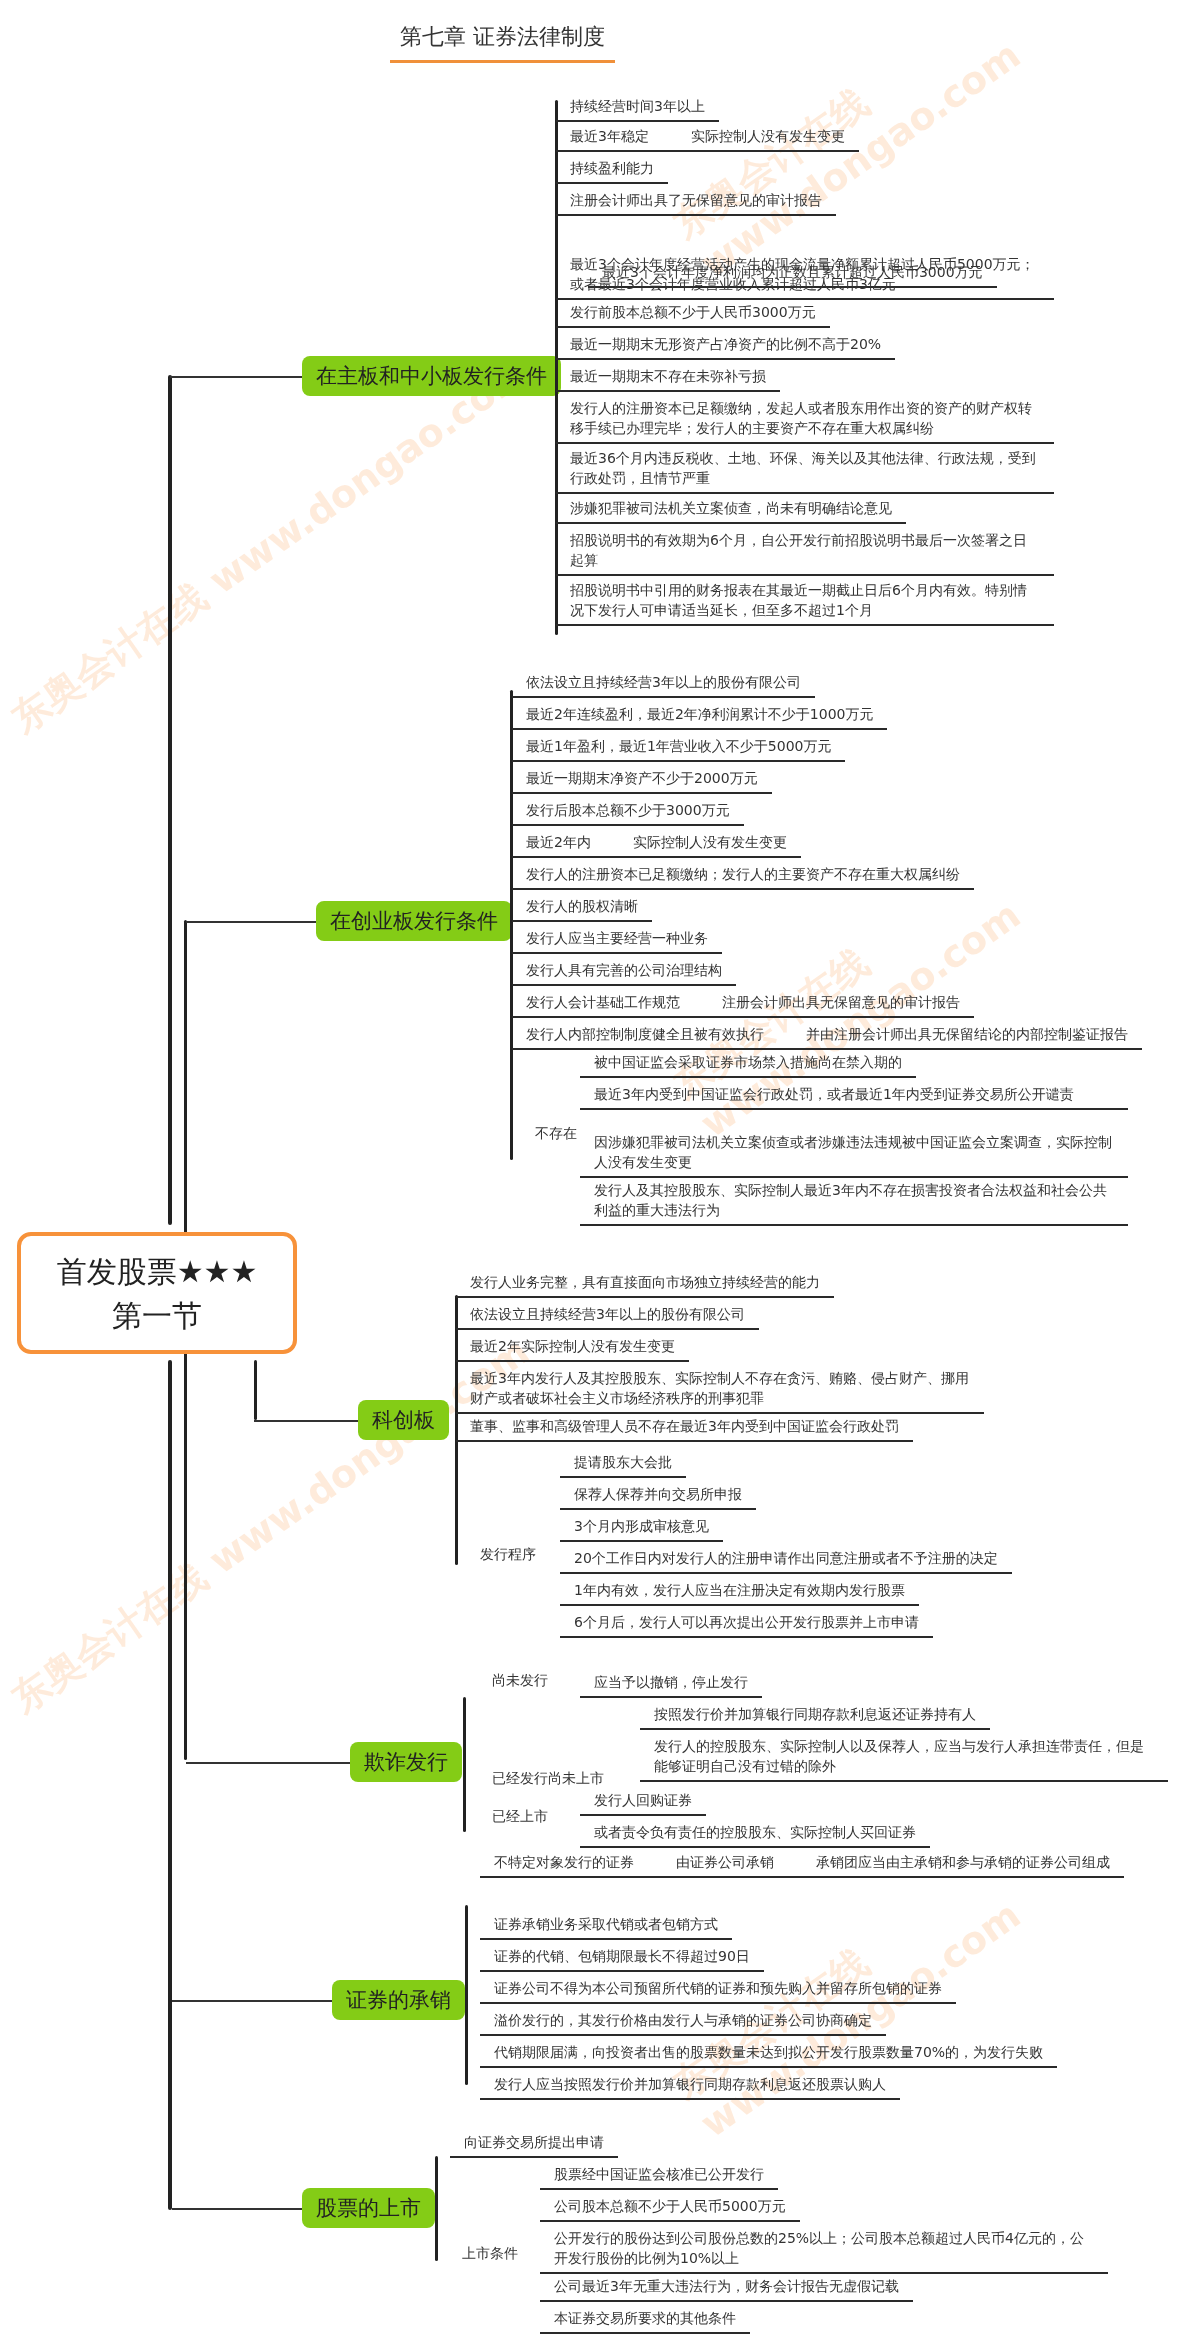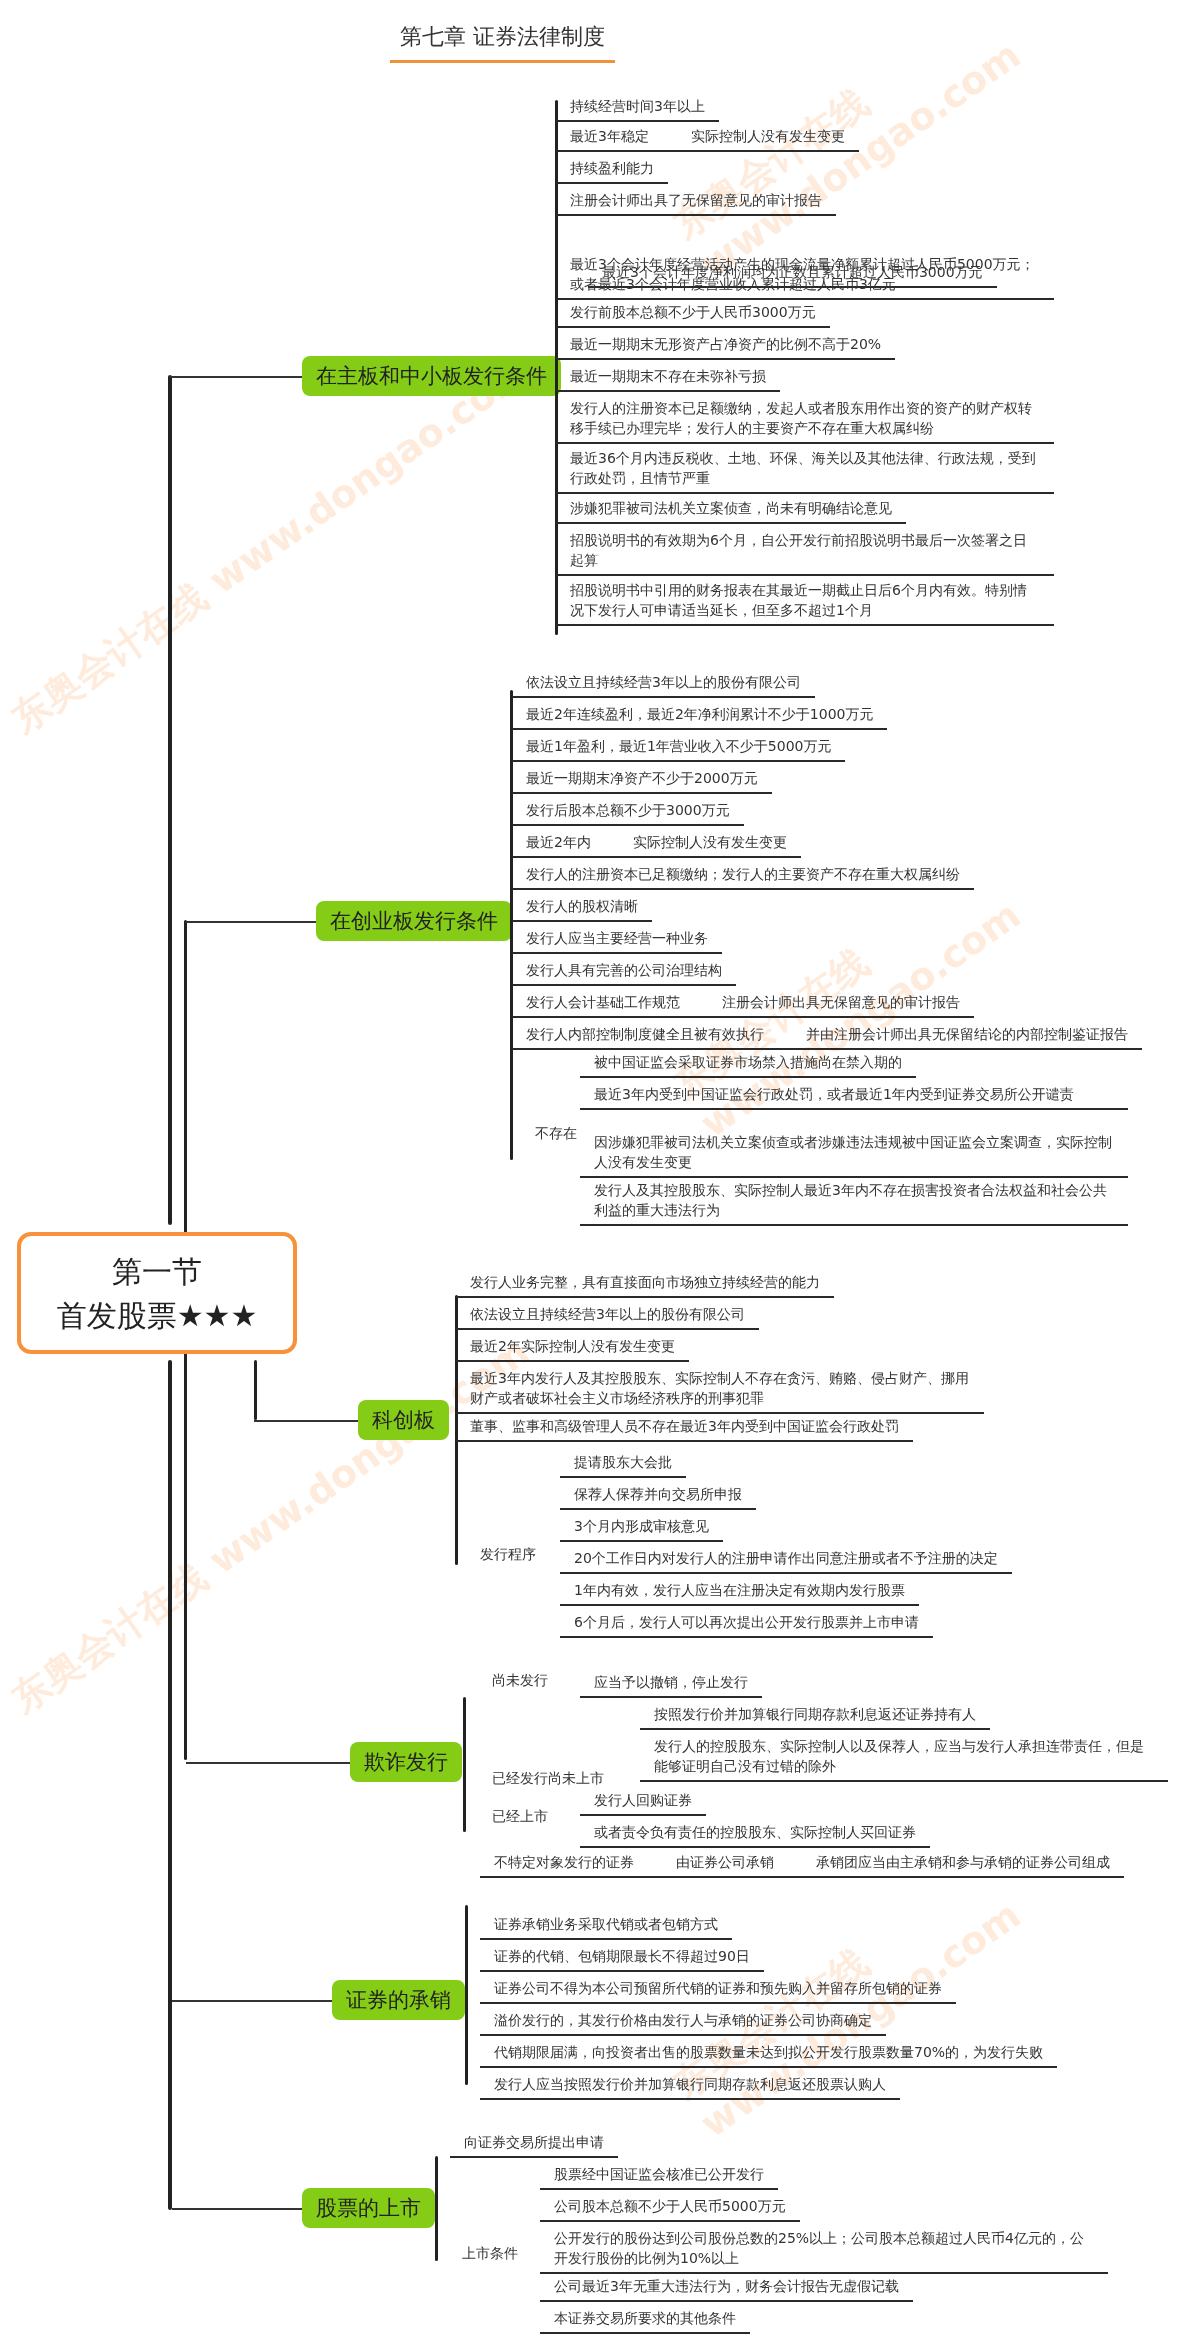--- a/index.html
+++ b/index.html
@@ -31,22 +31,22 @@
 
 <div class="title">第七章 证券法律制度</div>
 <div class="title-line"></div>
 
 <div class="spine" style="top:375px;height:850px;"></div>
 <div class="spine" style="top:1360px;height:850px;"></div>
 <div class="vline" style="left:184px;top:920px;height:840px;"></div>
 <div class="vline" style="left:254px;top:1360px;height:60px;"></div>
 
 <div class="root">
+  <div>首发股票★★★</div>
   <div>第一节</div>
-  <div>首发股票★★★</div>
 </div>
 
 <div class="hline" style="left:170px;top:376px;width:132px;"></div>
 <div class="branch" style="left:302px;top:356px;">在主板和中小板发行条件</div>
 <div class="vline" style="left:555px;top:100px;height:535px;"></div>
 <div id="b1"></div>
 
 <div class="hline" style="left:186px;top:921px;width:130px;"></div>
 <div class="branch" style="left:316px;top:901px;">在创业板发行条件</div>
 <div class="vline" style="left:510px;top:690px;height:470px;"></div>

